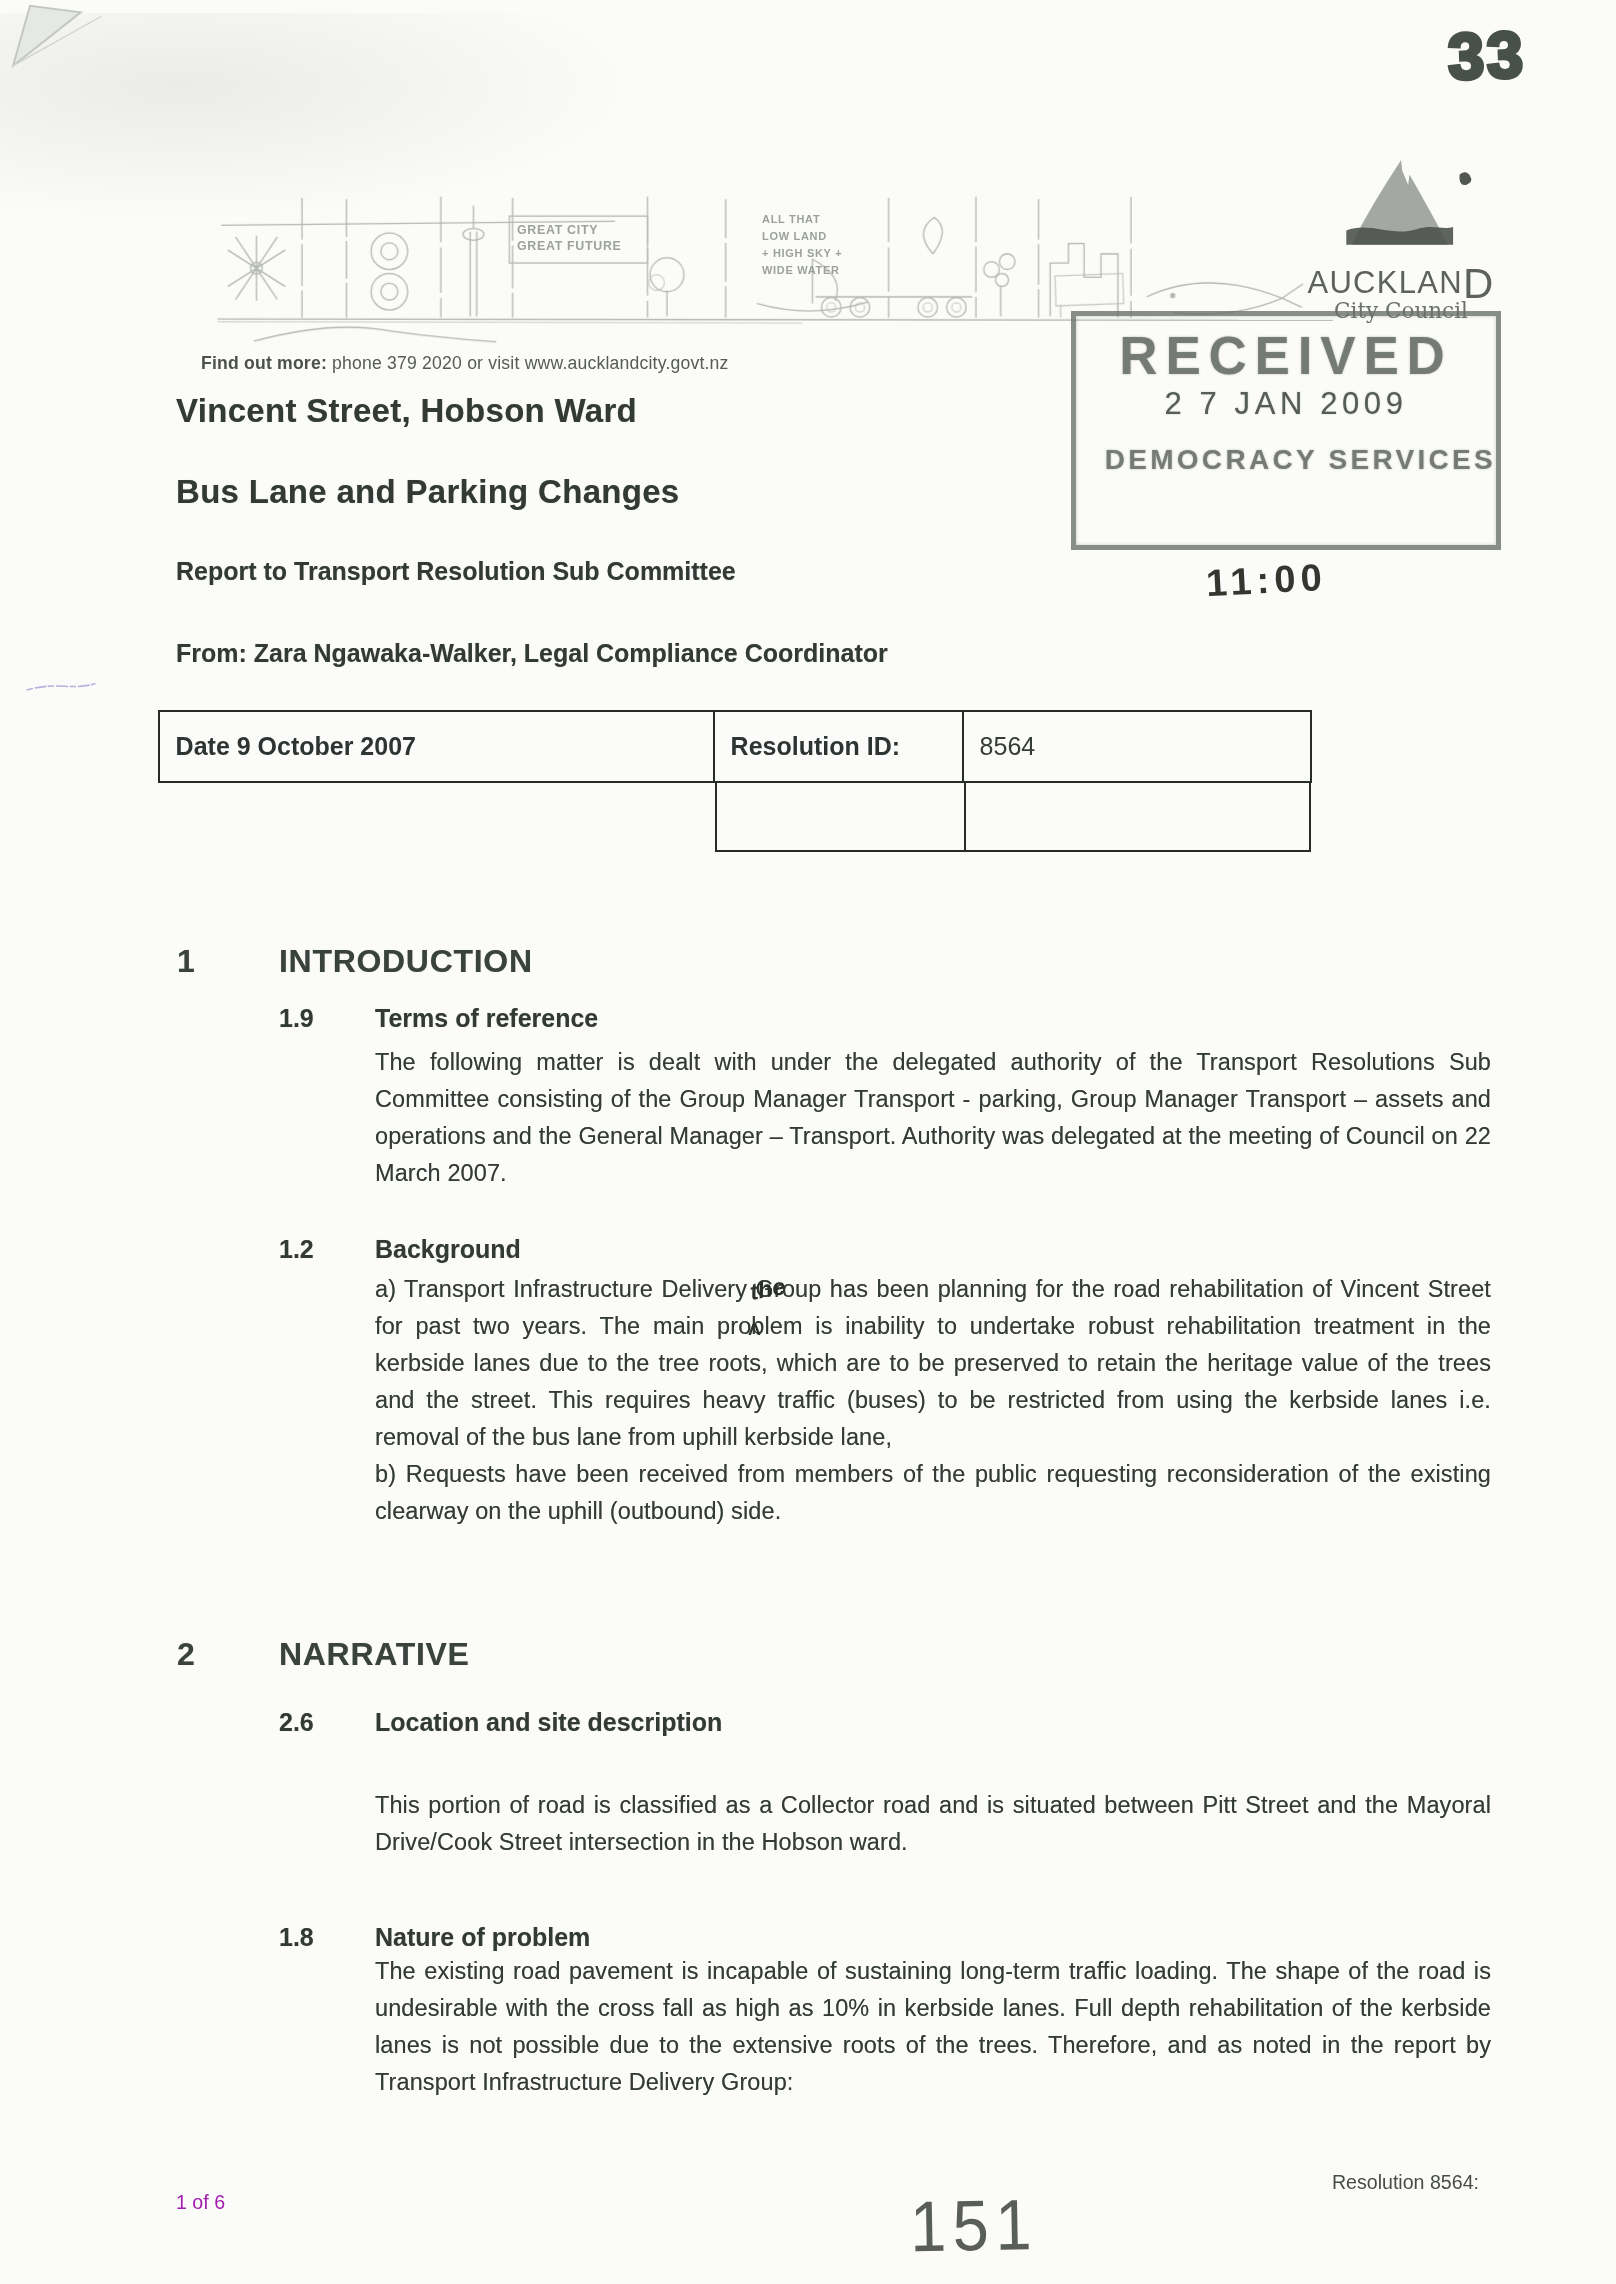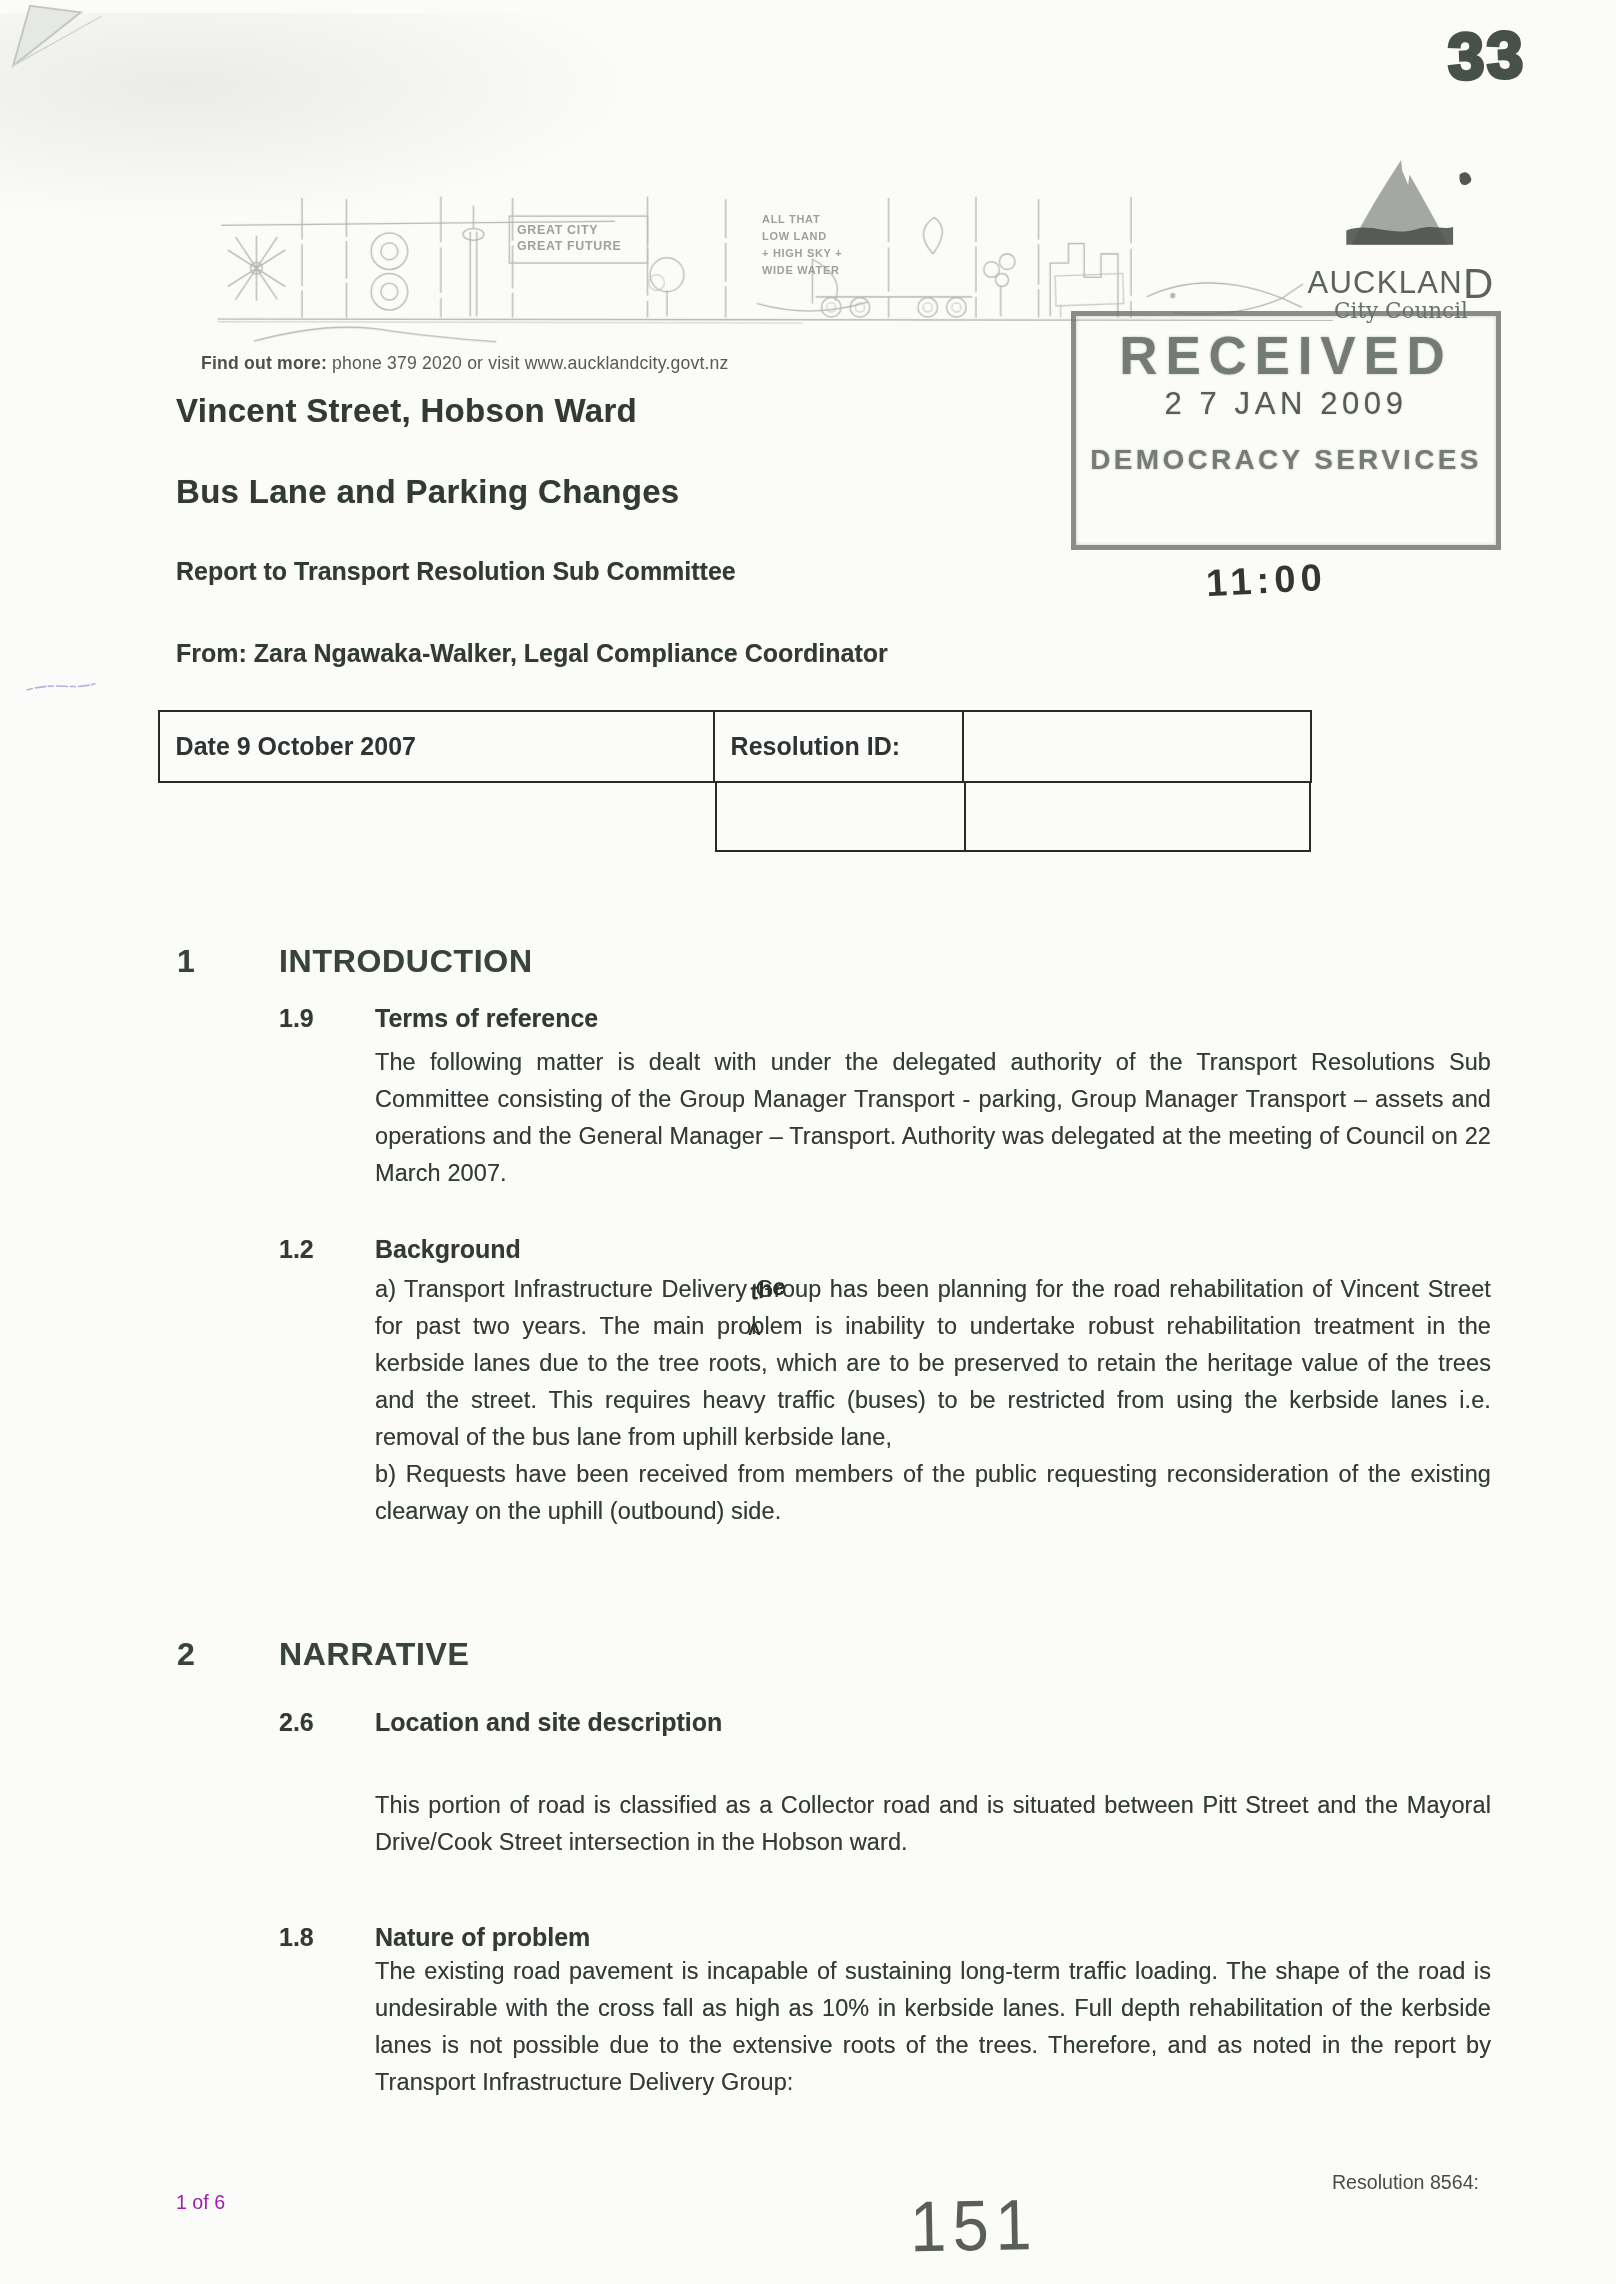--- a/index.html
+++ b/index.html
@@ -32,21 +32,21 @@
 
   
   .stamp{position:absolute;left:1071px;top:311px;width:430px;height:239px;z-index:2;
     border:5.2px solid rgba(104,110,102,0.78);box-shadow:inset 0 0 3.9px rgba(104,110,102,.35);
     text-align:center;}
   .stamp-title{margin-top:9px;font-size:53px;font-weight:bold;letter-spacing:7.8px;
     color:rgba(103,109,102,0.82);text-shadow:0 0 2px rgba(103,109,102,.5);}
   .stamp-date{font-size:31px;color:#565c56;letter-spacing:4.6px;
     text-shadow:0 0 1.3px rgba(86,92,86,.5);}
   .stamp-dept{margin-top:22px;font-size:28px;font-weight:bold;letter-spacing:3.3px;
-    color:rgba(106,112,105,0.85);text-shadow:0 0 2px rgba(106,112,105,.5);}
+    color:rgba(106,112,105,0.85);text-shadow:0 0 2px rgba(106,112,105,.5);text-align:right;}
   .stamp-time{position:absolute;left:1206px;top:559px;font-size:38px;font-weight:bold;
     color:#33372f;letter-spacing:5.2px;transform:rotate(-3deg);}
 
   
   .title-line{position:absolute;left:176px;font-size:33px;font-weight:bold;color:#333a36;
     letter-spacing:0.3px;text-shadow:0 0 0.7px rgba(51,58,54,.4);}
   #title1{top:392px;} #title2{top:473px;}
   .subtitle{position:absolute;left:176px;top:557px;font-size:25px;font-weight:bold;color:#333a36;
     text-shadow:0 0 0.7px rgba(51,58,54,.4);}
   .from-line{position:absolute;left:176px;top:639px;font-size:25px;font-weight:bold;color:#333a36;
@@ -217,20 +217,21 @@
 
   <div class="title-line" id="title1">Vincent Street, Hobson Ward</div>
   <div class="title-line" id="title2">Bus Lane and Parking Changes</div>
   <div class="subtitle">Report to Transport Resolution Sub Committee</div>
   <div class="from-line">From: Zara Ngawaka-Walker, Legal Compliance Coordinator</div>
 
   <div class="info-table">
     <div class="it-row1">
       <div class="cell cell-date">Date 9 October 2007</div>
       <div class="cell cell-reslabel">Resolution ID:</div>
+      <div class="cell cell-resval">8564</div>
     </div>
     <div class="it-row2">
       <div class="c1"></div>
       <div class="c2"></div>
     </div>
   </div>
 
   <div class="sec-num" id="sec1-num">1</div>
   <div class="sec-title" id="sec1-title">INTRODUCTION</div>
 

